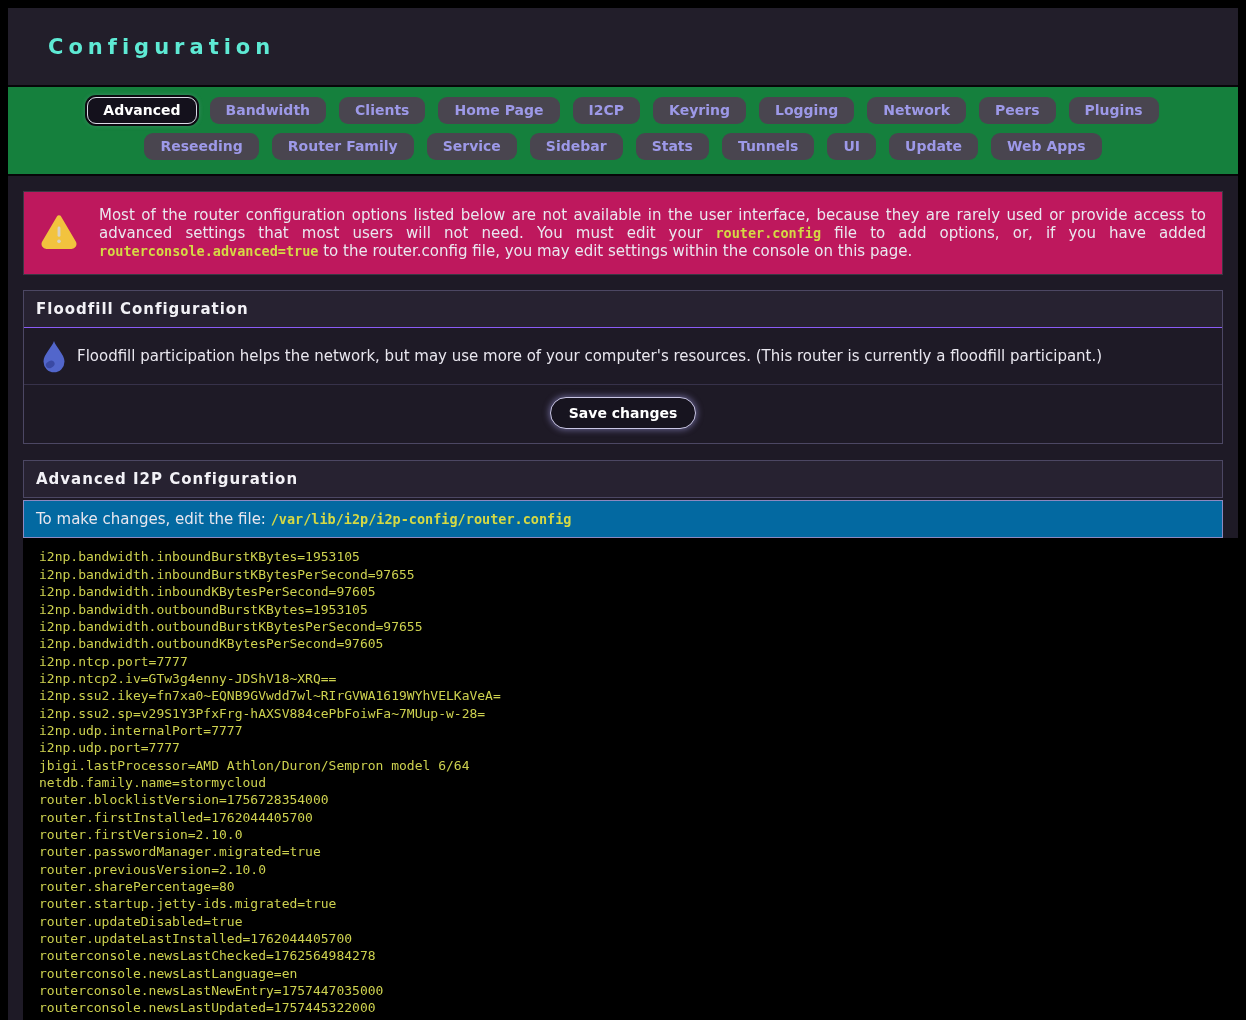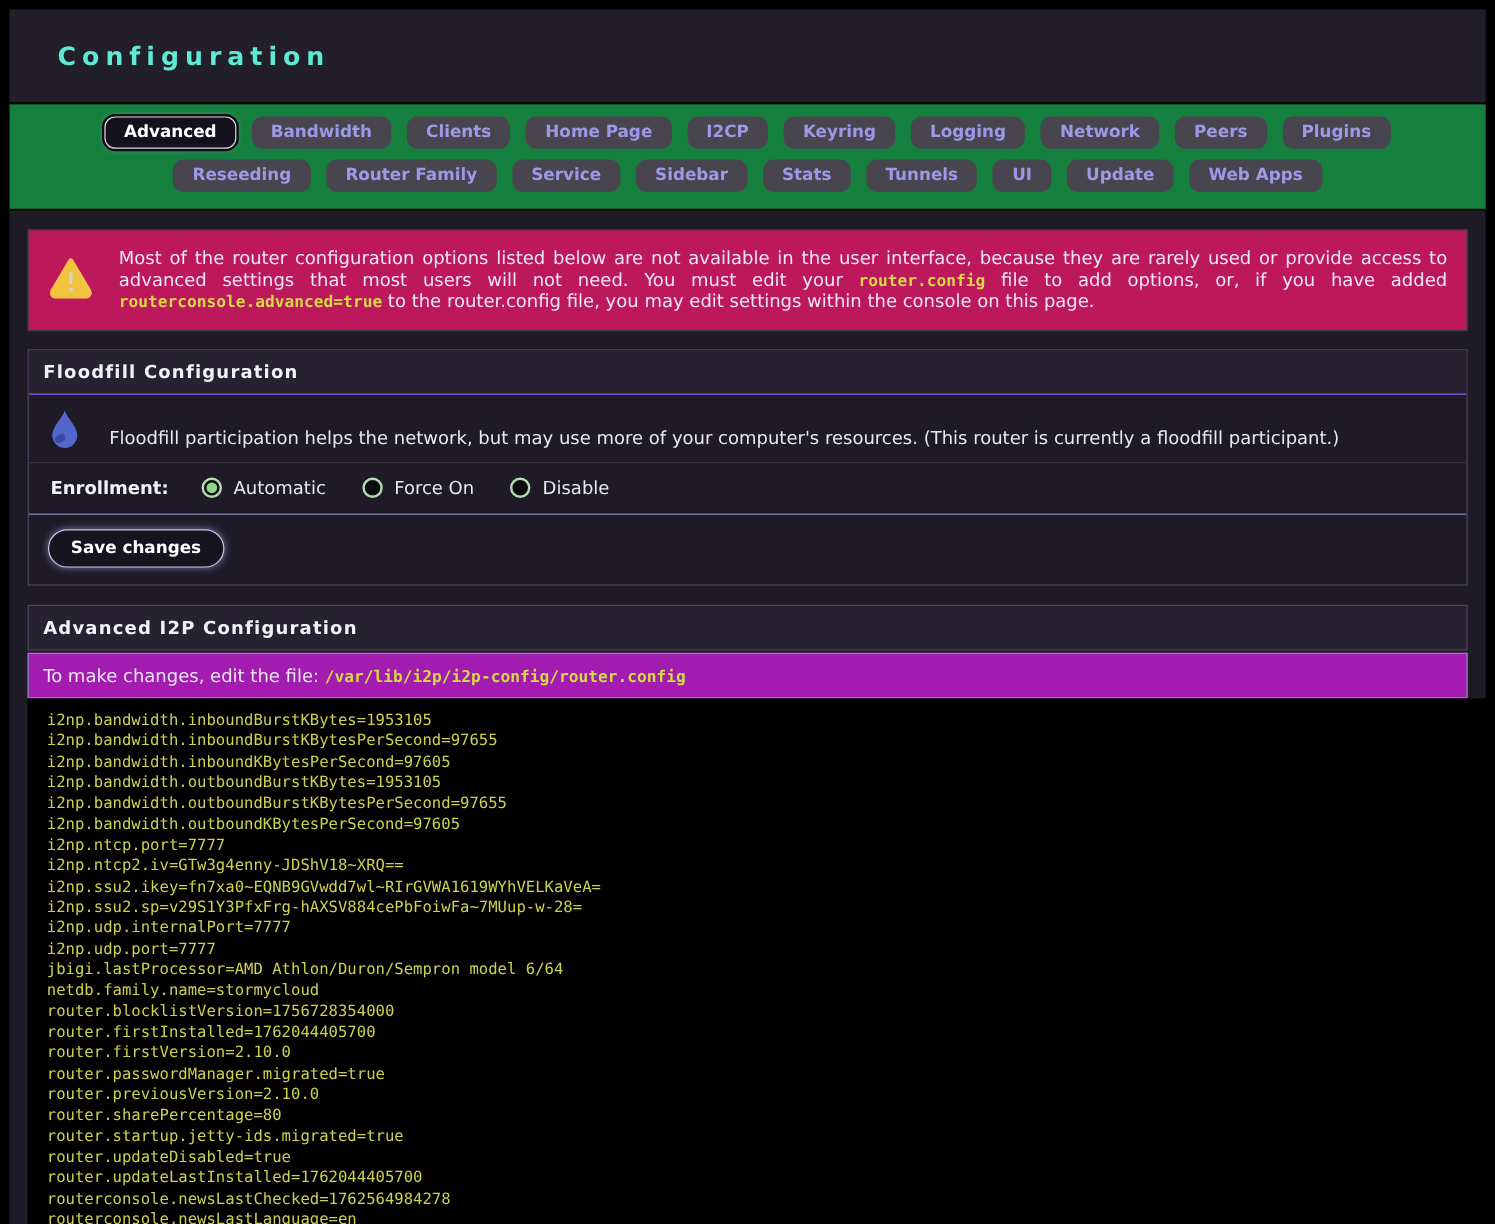--- a/index.html
+++ b/index.html
@@ -54,51 +54,51 @@
   }
 
   
   .section { border: 1px solid #4c4763; margin-bottom: 16px; background: #1e1a26; }
   .section-header {
     background: #272231; border-bottom: 1px solid #8b5cf6;
     padding: 9px 12px; color: #f2f1f6; font-weight: bold; font-size: 15px;
     letter-spacing: 1px;
   }
   .info-row {
-    display: flex; gap: 21px; align-items: flex-end;
+    display: flex; gap: 7px; align-items: center;
     padding: 11px 14px; border-bottom: 1px solid #37324a;
     font-size: 15px; color: #e9e7ef;
   }
   .enroll-row {
     display: flex; align-items: center; gap: 27px;
     padding: 12px 18px; border-bottom: 1px solid #8d89c0; font-size: 15px;
   }
   .enroll-label { font-weight: bold; color: #f2f1f6; }
   .radio-group { display: flex; align-items: center; gap: 30px; }
   .radio-option { display: flex; align-items: center; gap: 10px; color: #e9e7ef; cursor: pointer; }
   .radio {
     width: 17px; height: 17px; border-radius: 50%;
     border: 2px solid #b4dcb4; background: #0c0c0c; position: relative;
   }
   .radio.selected::after {
     content: ""; position: absolute; inset: 2px; border-radius: 50%;
     background: #8ed48e;
   }
-  .save-row { padding: 12px 16px 14px; display: flex; justify-content: flex-start; }
+  .save-row { padding: 12px 16px 14px; display: flex; justify-content: center; }
   .save-btn {
     background: #17141f; color: #fff; font-weight: bold; font-size: 14px;
     font-family: inherit; padding: 7px 18px; border-radius: 16px;
     border: 1px solid #c9c6e4; cursor: pointer;
     box-shadow: 0 0 6px 1px rgba(160,155,225,.55);
   }
 
   
   .adv-header { border: 1px solid #4c4763; border-bottom: 1px solid #4c4763; }
   .file-row {
-    border: 1px solid #8d89c0; background: #a21caf; margin-top: 2px;
+    border: 1px solid #8d89c0; background: #0369a1; margin-top: 2px;
     padding: 9px 12px; color: #e9e7ef; font-size: 15px;
   }
   .codeblock {
     background: #000; margin: 0 -23px 0 0;
     padding: 10px 10px 24px 16px;
     font-family: "DejaVu Sans Mono", "Liberation Mono", monospace;
     font-size: 13px; line-height: 1.335; color: #cdd14f;
     white-space: pre; overflow: hidden; min-height: 500px;
   }
 </style>
@@ -152,37 +152,20 @@
       <div class="info-row">
         <span style="flex:0 0 auto;display:flex;">
           <svg width="32" height="34" viewBox="0 0 32 34" aria-hidden="true">
             <path d="M16 2 C14.5 7.5 5.5 15.5 5.5 22.5 A10.5 10.8 0 0 0 26.5 22.5 C26.5 15.5 17.5 7.5 16 2 Z" fill="#5266cb"></path>
             <ellipse cx="12.2" cy="25.4" rx="4.6" ry="3.4" fill="#3a49a3" transform="rotate(-28 12.2 25.4)"></ellipse>
           </svg>
         </span>
         <span>Floodfill participation helps the network, but may use more of your computer's resources. (This router is currently a floodfill participant.)</span>
       </div>
 
-      <div class="enroll-row">
-        <span class="enroll-label">Enrollment:</span>
-        <div class="radio-group">
-          <label class="radio-option">
-            <span class="radio selected"></span>
-            <span>Automatic</span>
-          </label>
-          <label class="radio-option">
-            <span class="radio"></span>
-            <span>Force On</span>
-          </label>
-          <label class="radio-option">
-            <span class="radio"></span>
-            <span>Disable</span>
-          </label>
-        </div>
-      </div>
 
       <div class="save-row">
         <button class="save-btn">Save changes</button>
       </div>
     </section>
 
     <div class="section-header adv-header">Advanced I2P Configuration</div>
     <div class="file-row">
       <span>To make changes, edit the file: </span><span class="inline-code">/var/lib/i2p/i2p-config/router.config</span>
     </div>

